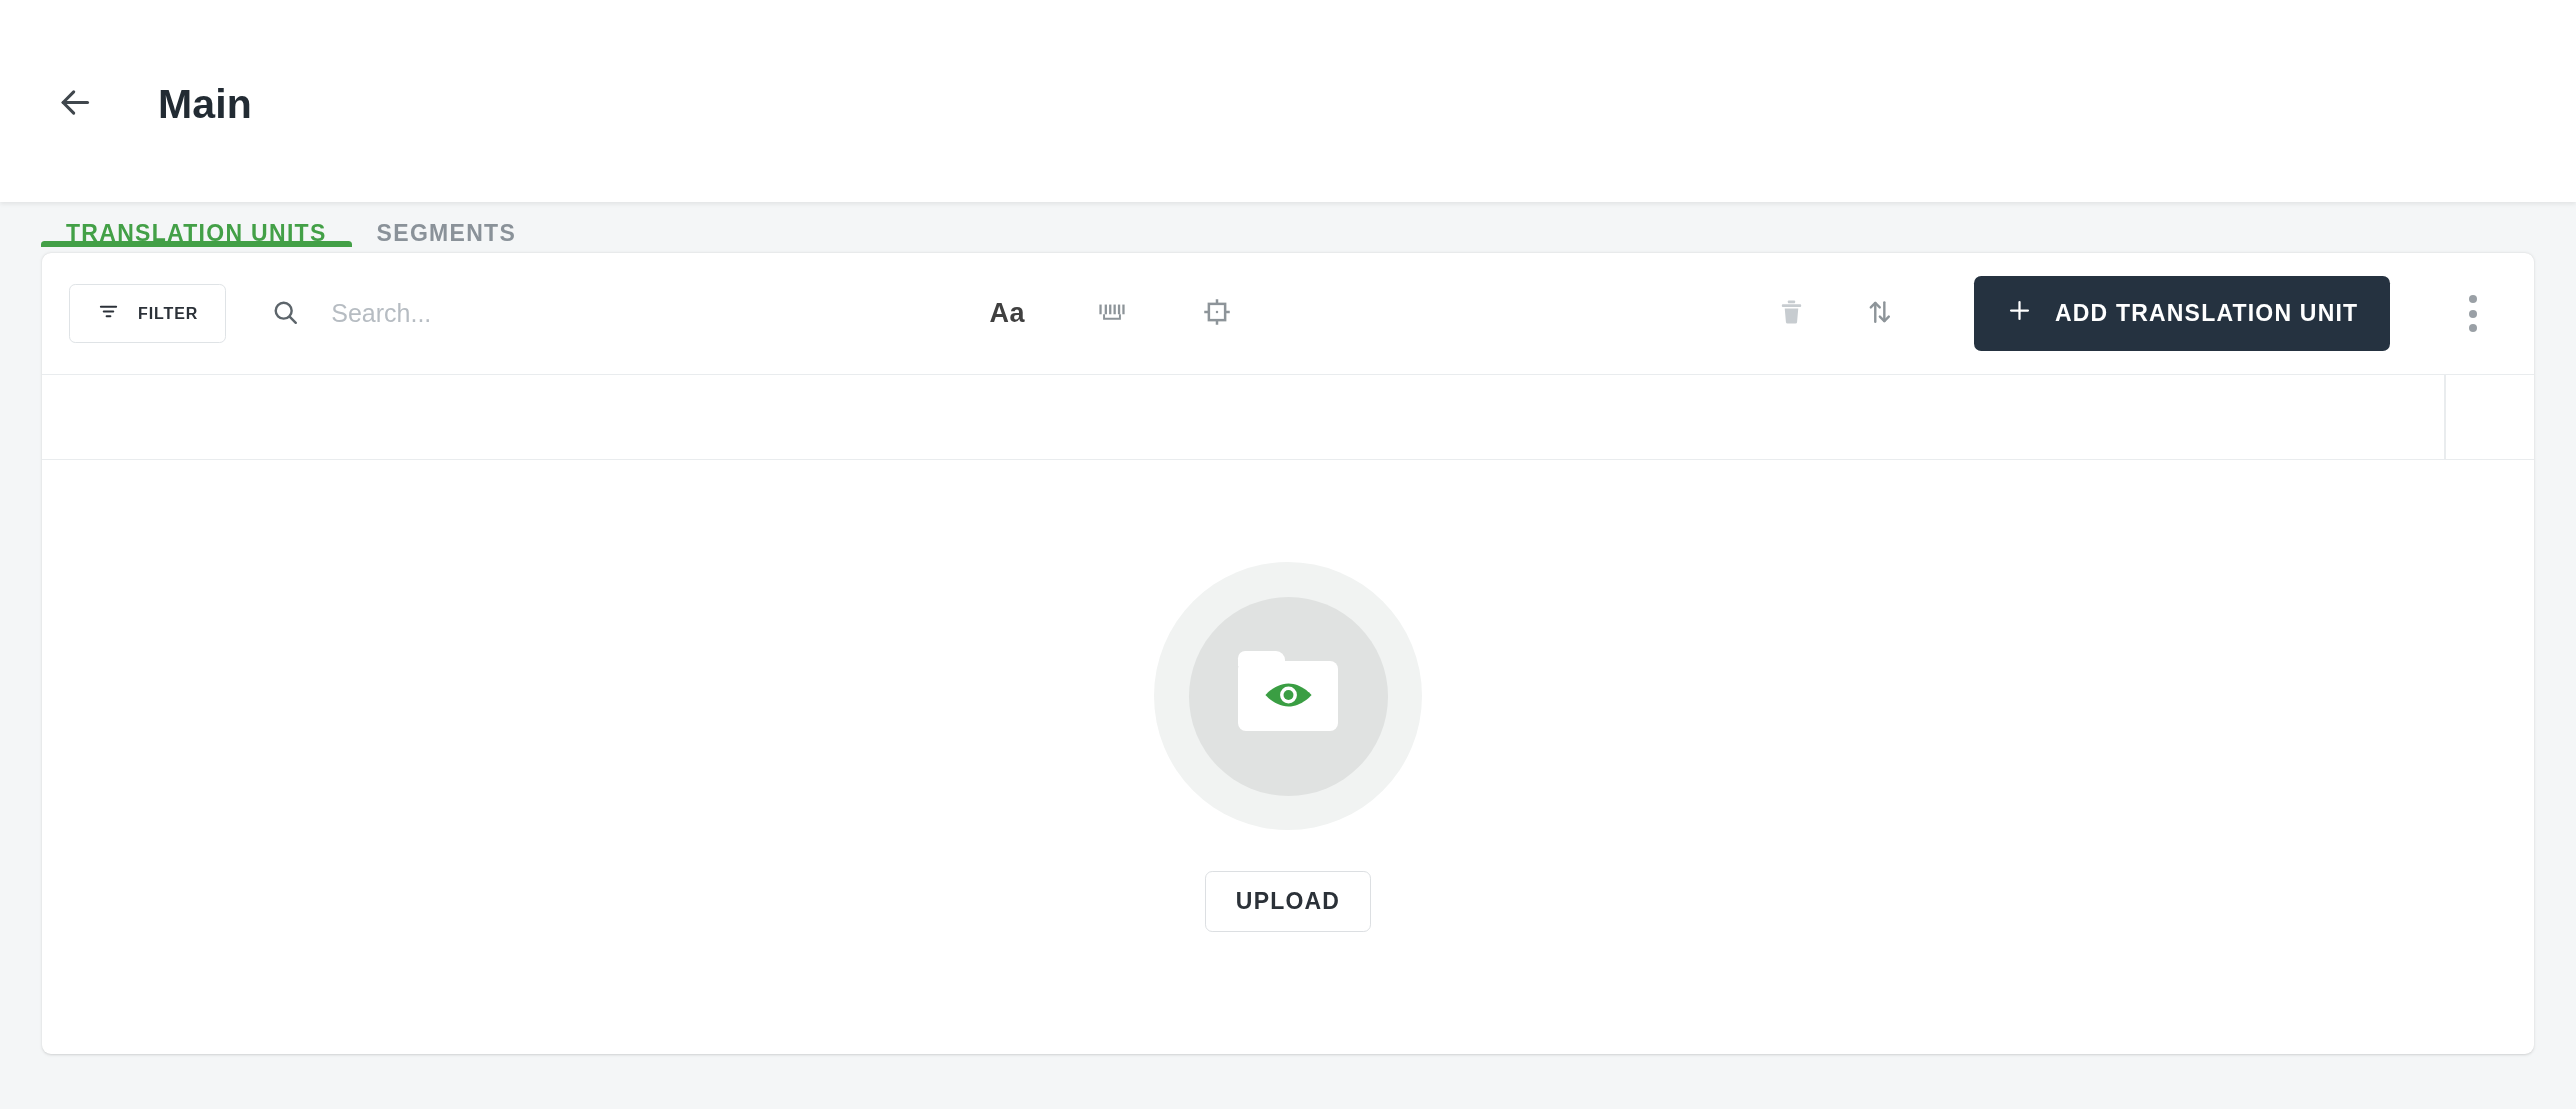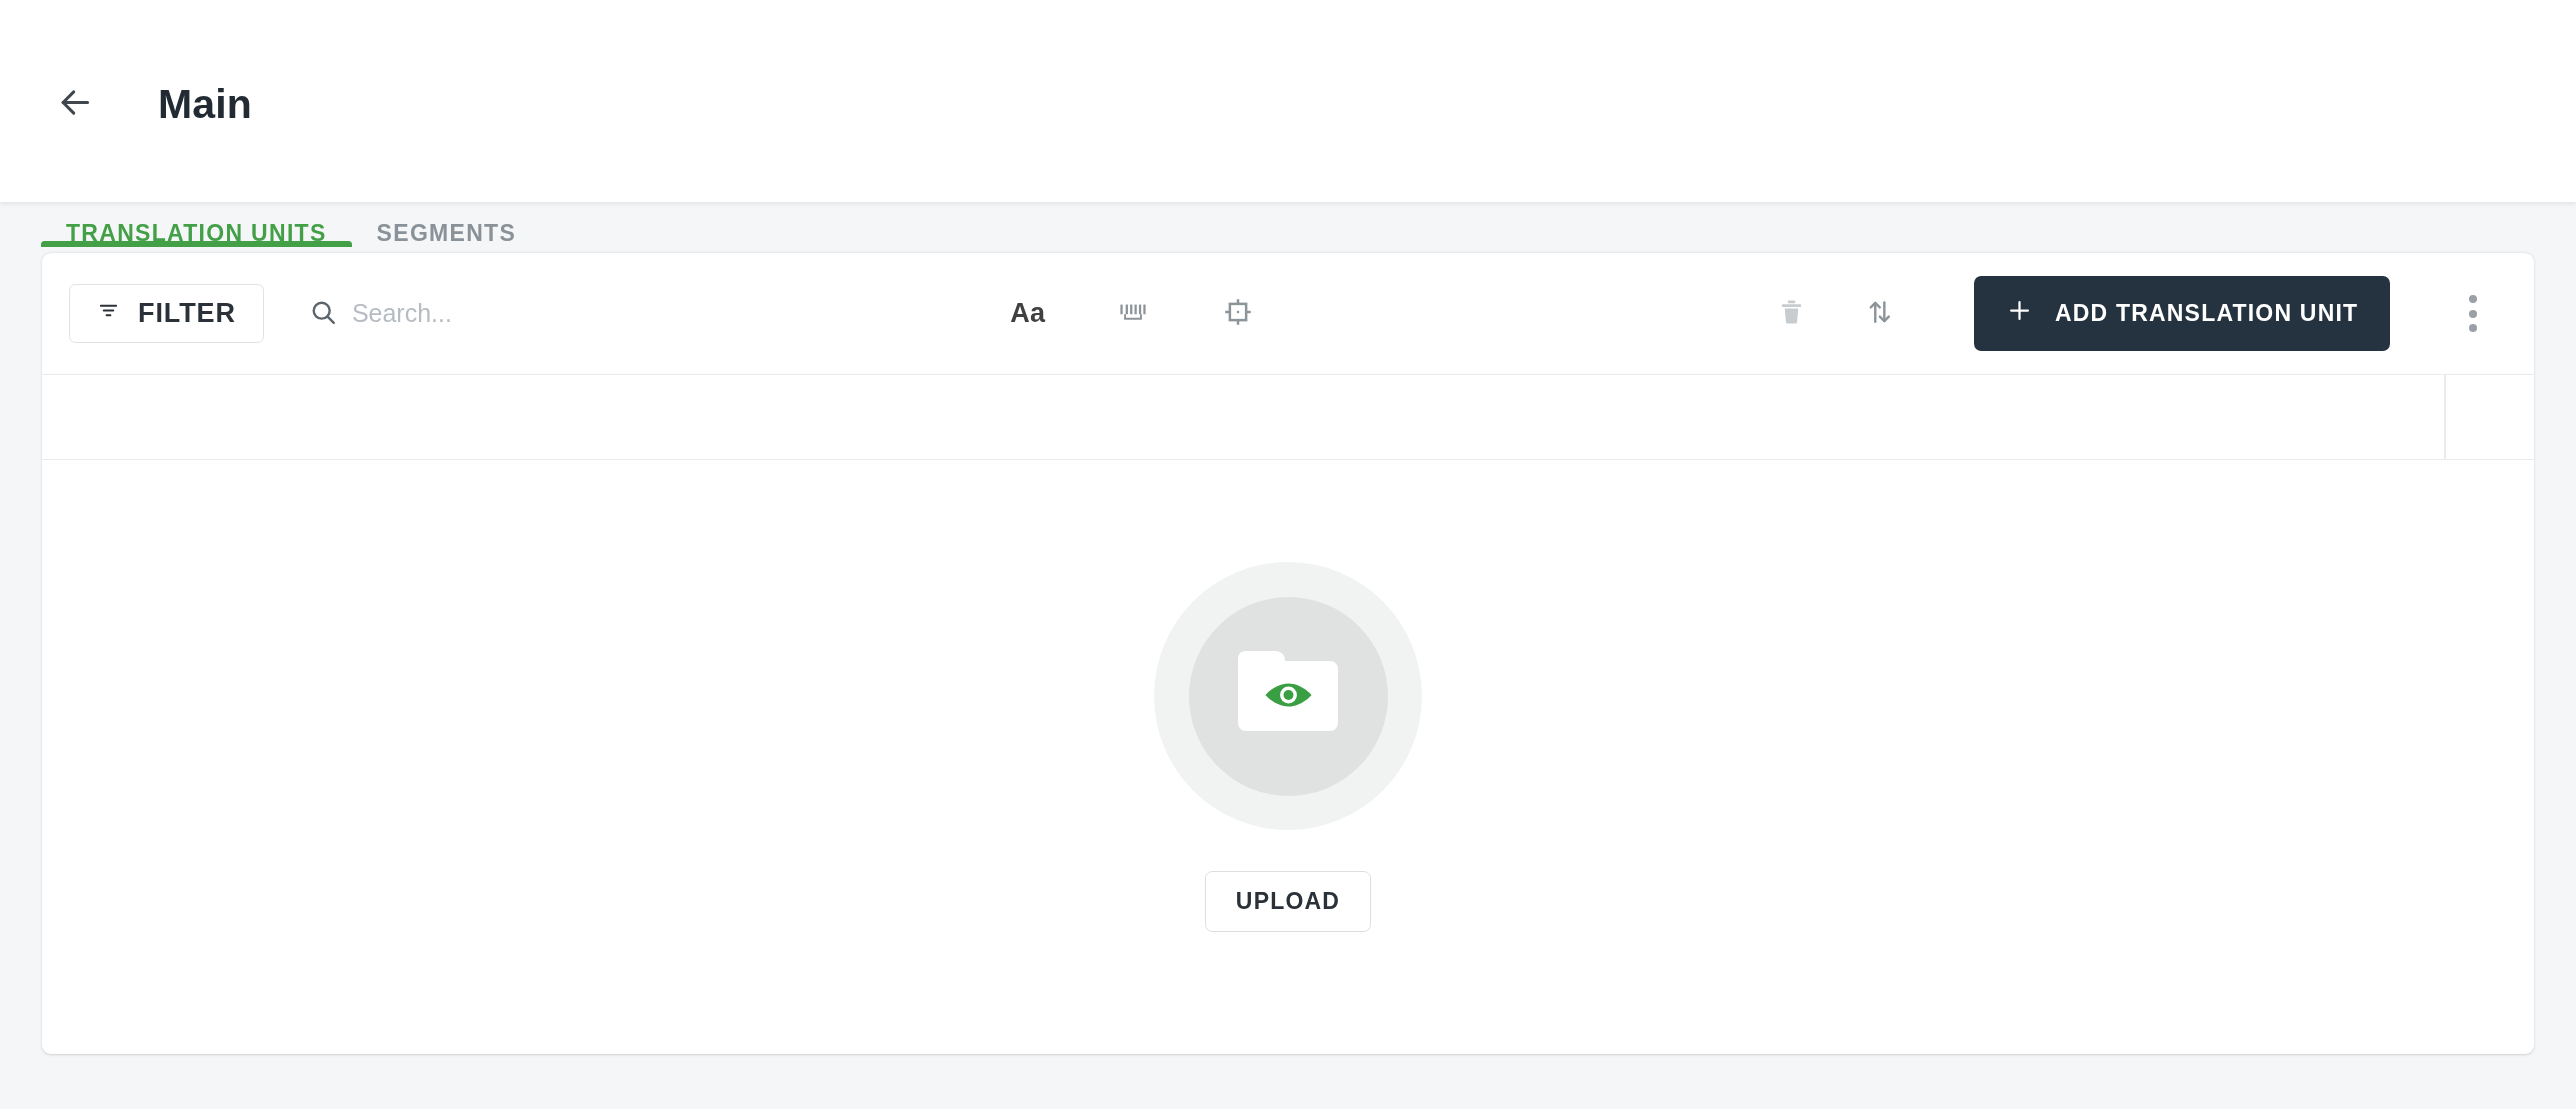--- a/index.html
+++ b/index.html
@@ -119,30 +119,30 @@
   .filter-button {
     display: flex;
     align-items: center;
     gap: 18px;
     height: 59px;
     padding: 0 27px;
     border: 0.9px solid #dfe3e6;
     border-radius: 6.3px;
     background: #fff;
     color: #2b3138;
-    font-size: 27px;
+    font-size: 16px;
     font-weight: 600;
     letter-spacing: 0.9px;
     cursor: pointer;
     font-family: "Liberation Sans", sans-serif;
   }
   .search-wrap {
     display: flex;
     align-items: center;
-    gap: 12px;
+    gap: 29px;
     margin-left: 45px;
     flex: 0 0 auto;
   }
   .search-input {
     border: none;
     outline: none;
     font-size: 25px;
     color: #2b3138;
     width: 608px;
     background: transparent;

